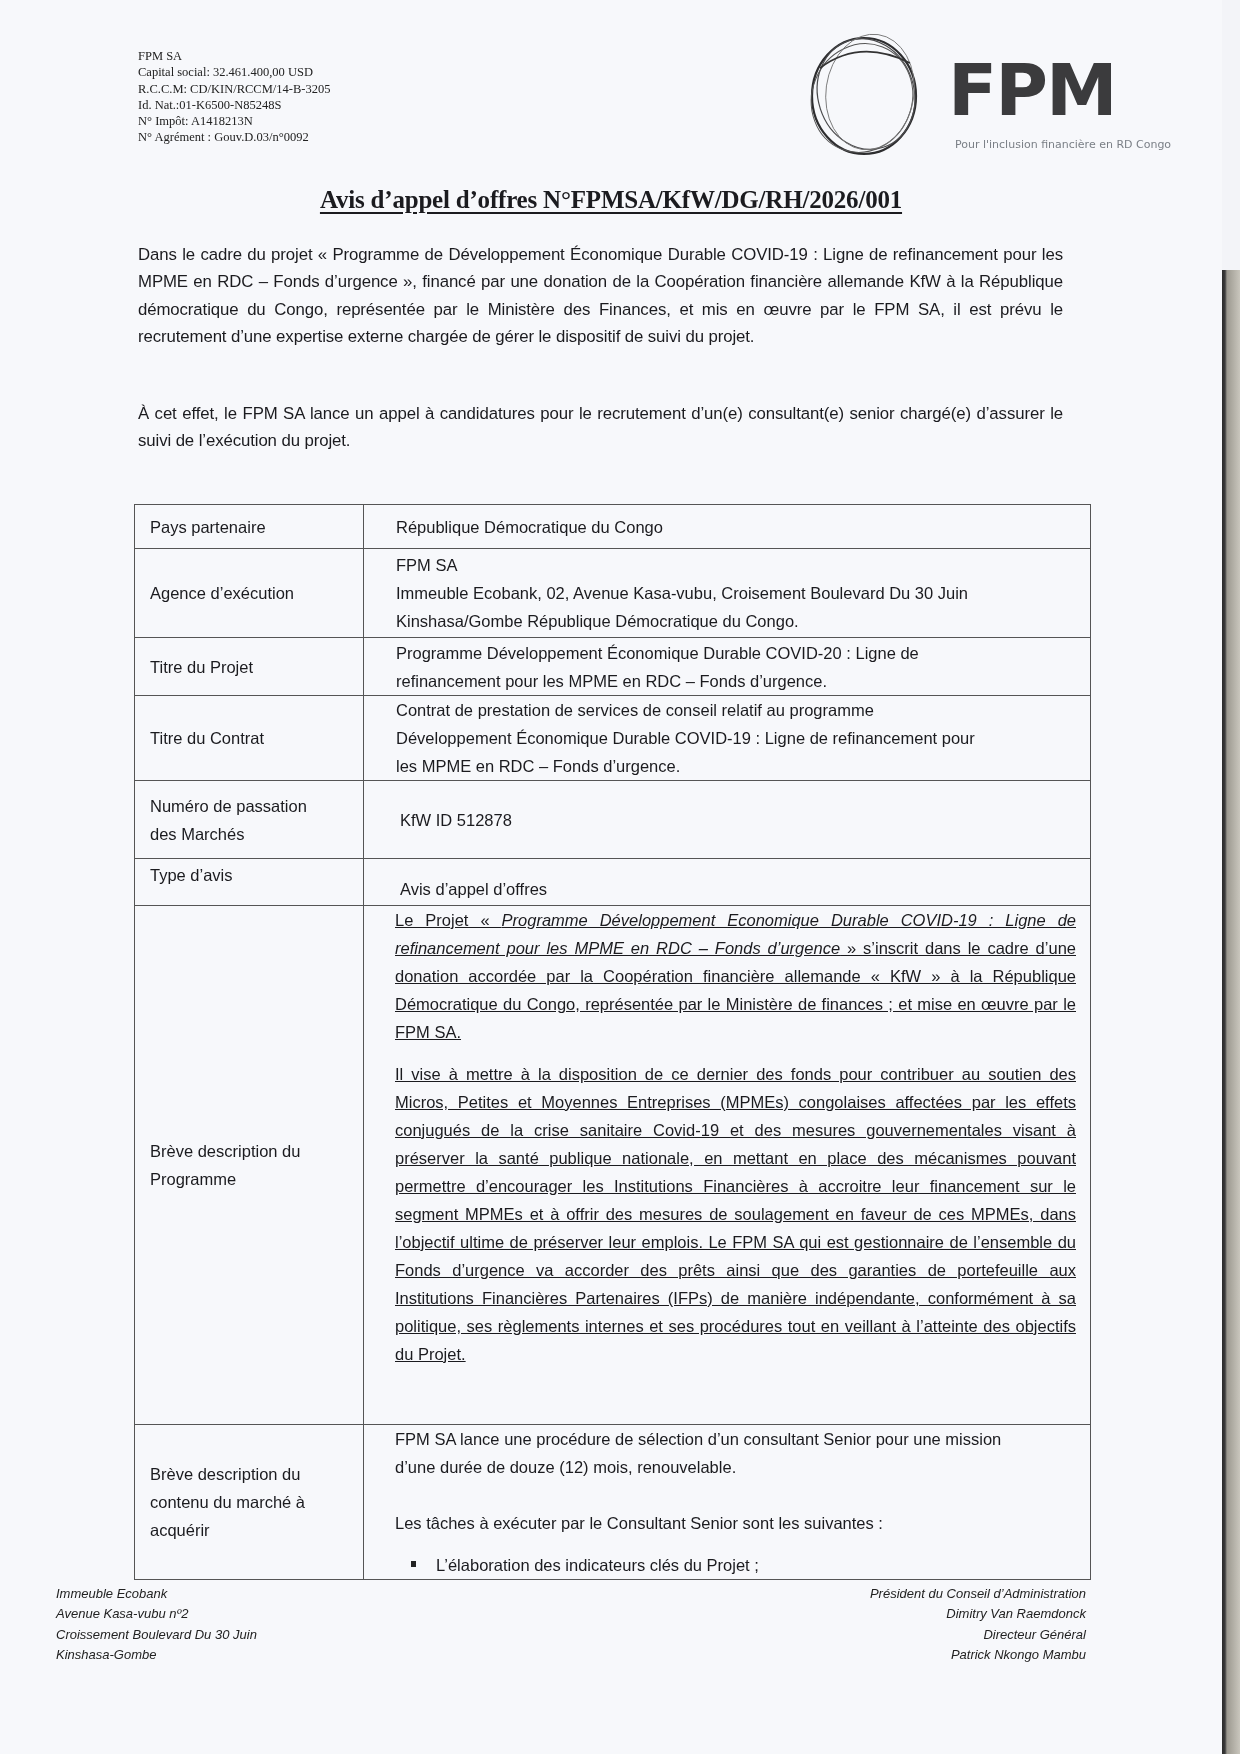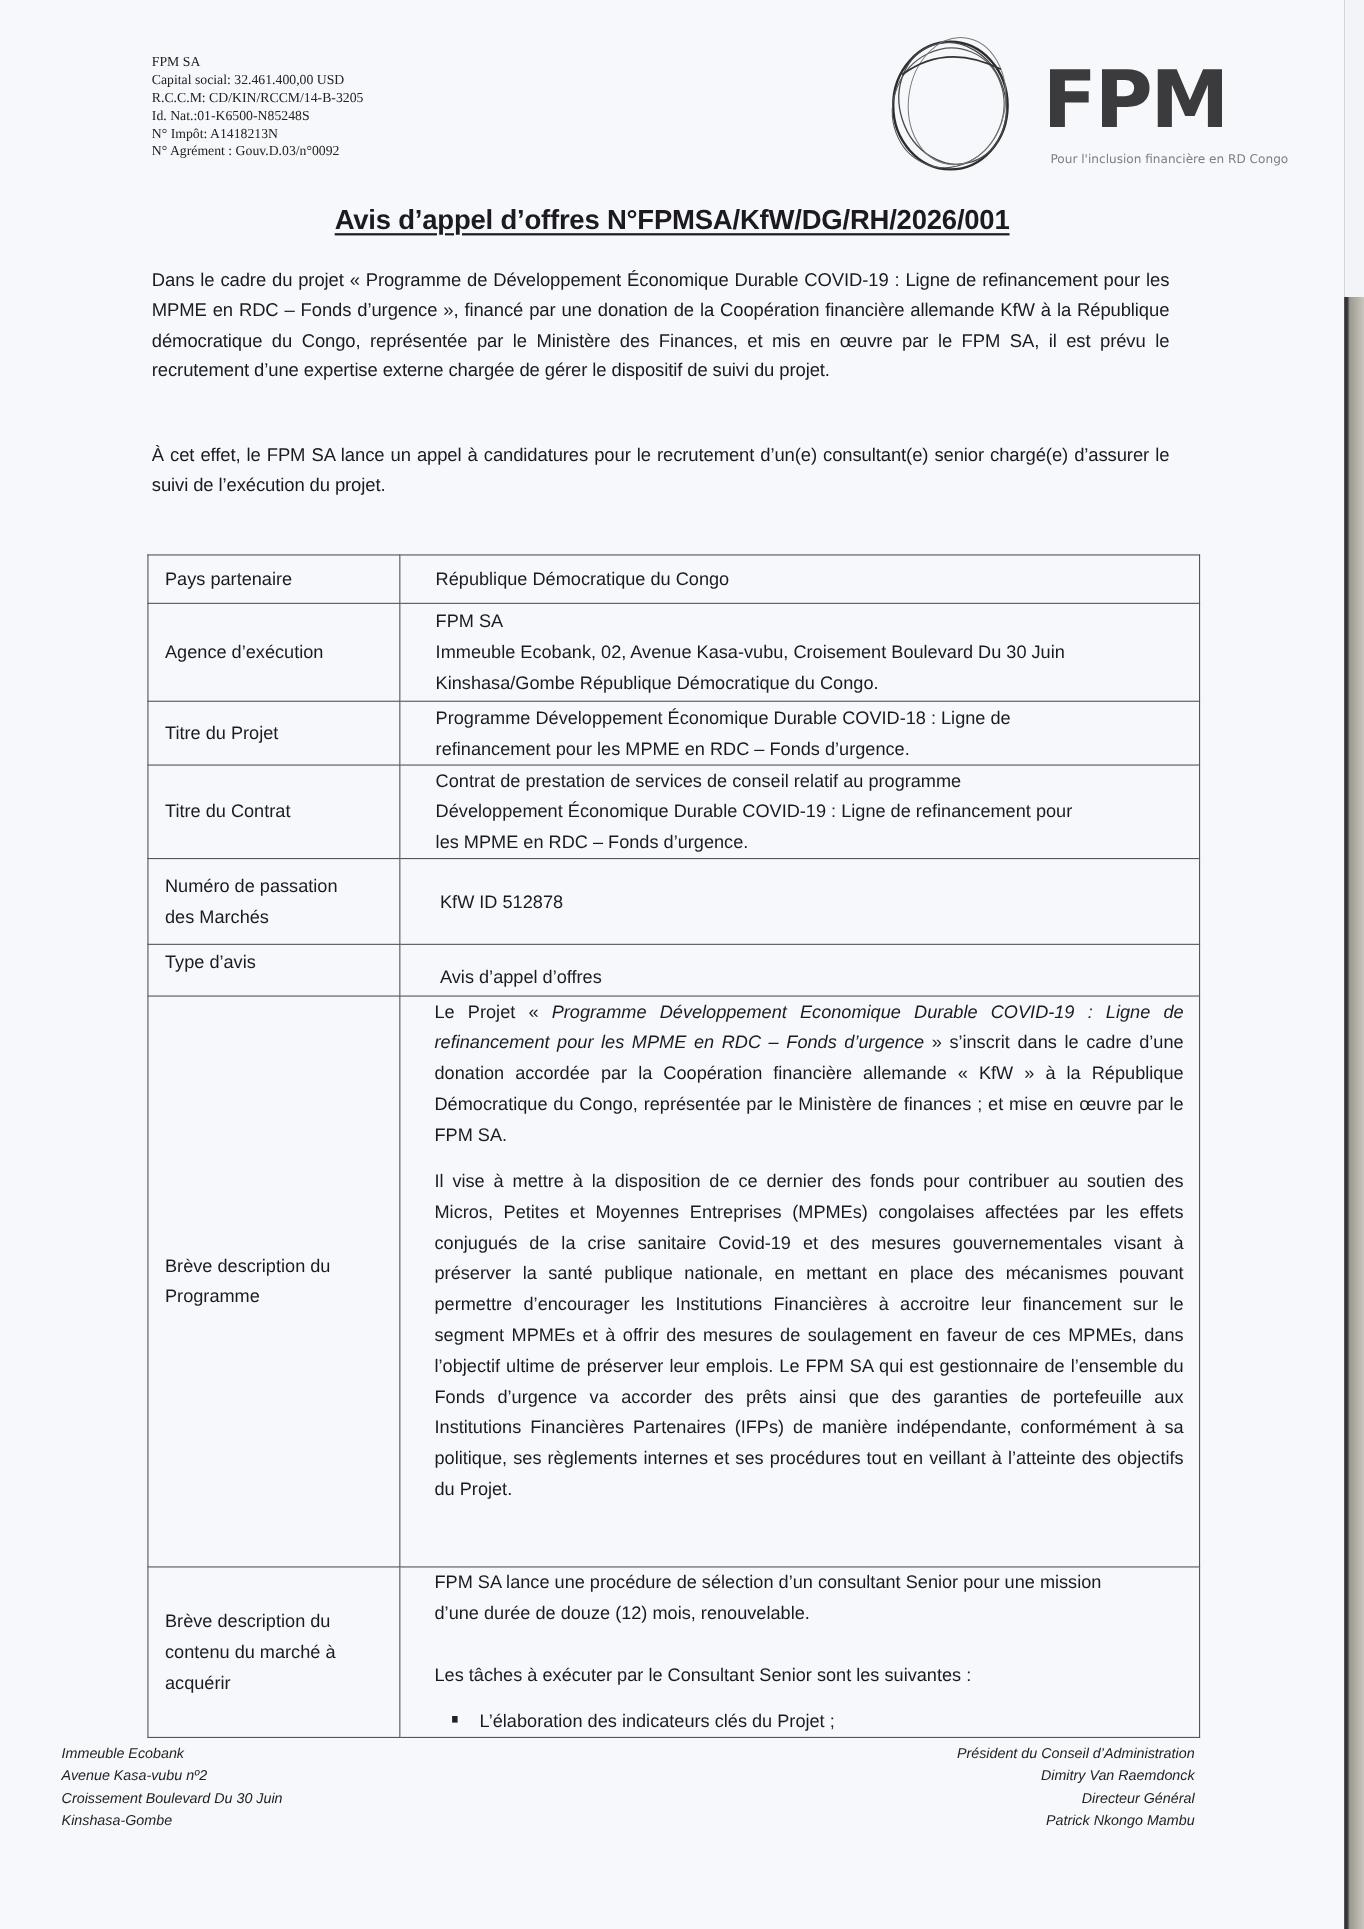--- a/index.html
+++ b/index.html
@@ -33,21 +33,21 @@
     font-family: "DejaVu Sans", sans-serif; font-weight: bold; font-size: 72px; letter-spacing: -2px;
     color: #3b3b3d; line-height: 84px;
   }
   .logo-tag {
     position: absolute; left: 155px; top: 110px; font-size: 11px; color: #7a7f86; white-space: nowrap;
     font-family: "DejaVu Sans", sans-serif;
   }
 
   .title {
     position: absolute; left: 0; width: 1222px; top: 186px; text-align: center;
-    font-family: Liberation Sans, sans-serif; font-size: 25px; font-weight: bold;
+    font-family: Liberation Serif, serif; font-size: 25px; font-weight: bold;
     letter-spacing: -0.2px;
   }
   .title span { text-decoration: underline; text-underline-offset: 4px; text-decoration-thickness: 2px; }
 
   .para {
     position: absolute; left: 138px; width: 925px;
     font-size: 16.8px; line-height: 27.3px; text-align: justify; letter-spacing: -0.1px;
   }
   .para-1 { top: 241px; }
   .para-2 { top: 400px; }
@@ -55,21 +55,21 @@
   
   .tbl {
     position: absolute; left: 134px; top: 504px; width: 957px;
     border-collapse: collapse; font-size: 16.5px;
   }
   .tbl td {
     border: 1.4px solid #555; padding: 0; vertical-align: middle;
   }
   .tbl td.lbl { width: 213px; padding-left: 15px; line-height: 28px; }
   .tbl td.val { padding-left: 31px; padding-right: 28px; line-height: 28px; text-align: left; }
-  .tbl td.val .just { text-align: justify; }
+  .tbl td.val .just { text-align: justify; text-decoration: underline; }
   .cell-block { margin: 0; }
   .it { font-style: italic; }
   .bullet-row { display: flex; align-items: baseline; padding-left: 16px; }
   .bullet { display: inline-block; width: 5px; height: 6px; background: #222; margin-right: 20px; position: relative; top: -4px; }
 
   
   .footer { position: absolute; top: 1584px; font-style: italic; font-size: 13px; line-height: 20.3px; color: #222; }
   .footer-left { left: 56px; }
   .footer-center { left: 440px; width: 330px; text-align: center; }
   .footer-right { right: 136px; text-align: right; }
@@ -120,21 +120,21 @@
       <td class="lbl">Agence d’exécution</td>
       <td class="val" style="padding-left:32px;">
         <div>FPM SA</div>
         <div>Immeuble Ecobank, 02, Avenue Kasa-vubu, Croisement Boulevard Du 30 Juin</div>
         <div>Kinshasa/Gombe République Démocratique du Congo.</div>
       </td>
     </tr>
     <tr style="height:58px;">
       <td class="lbl">Titre du Projet</td>
       <td class="val" style="padding-left:32px;">
-        <div>Programme Développement Économique Durable COVID-18 : Ligne de</div>
+        <div>Programme Développement Économique Durable COVID-20 : Ligne de</div>
         <div>refinancement pour les MPME en RDC – Fonds d’urgence.</div>
       </td>
     </tr>
     <tr style="height:85px;">
       <td class="lbl">Titre du Contrat</td>
       <td class="val" style="padding-left:32px;">
         <div>Contrat de prestation de services de conseil relatif au programme</div>
         <div>Développement Économique Durable COVID-19 : Ligne de refinancement pour</div>
         <div>les MPME en RDC – Fonds d’urgence.</div>
       </td>

